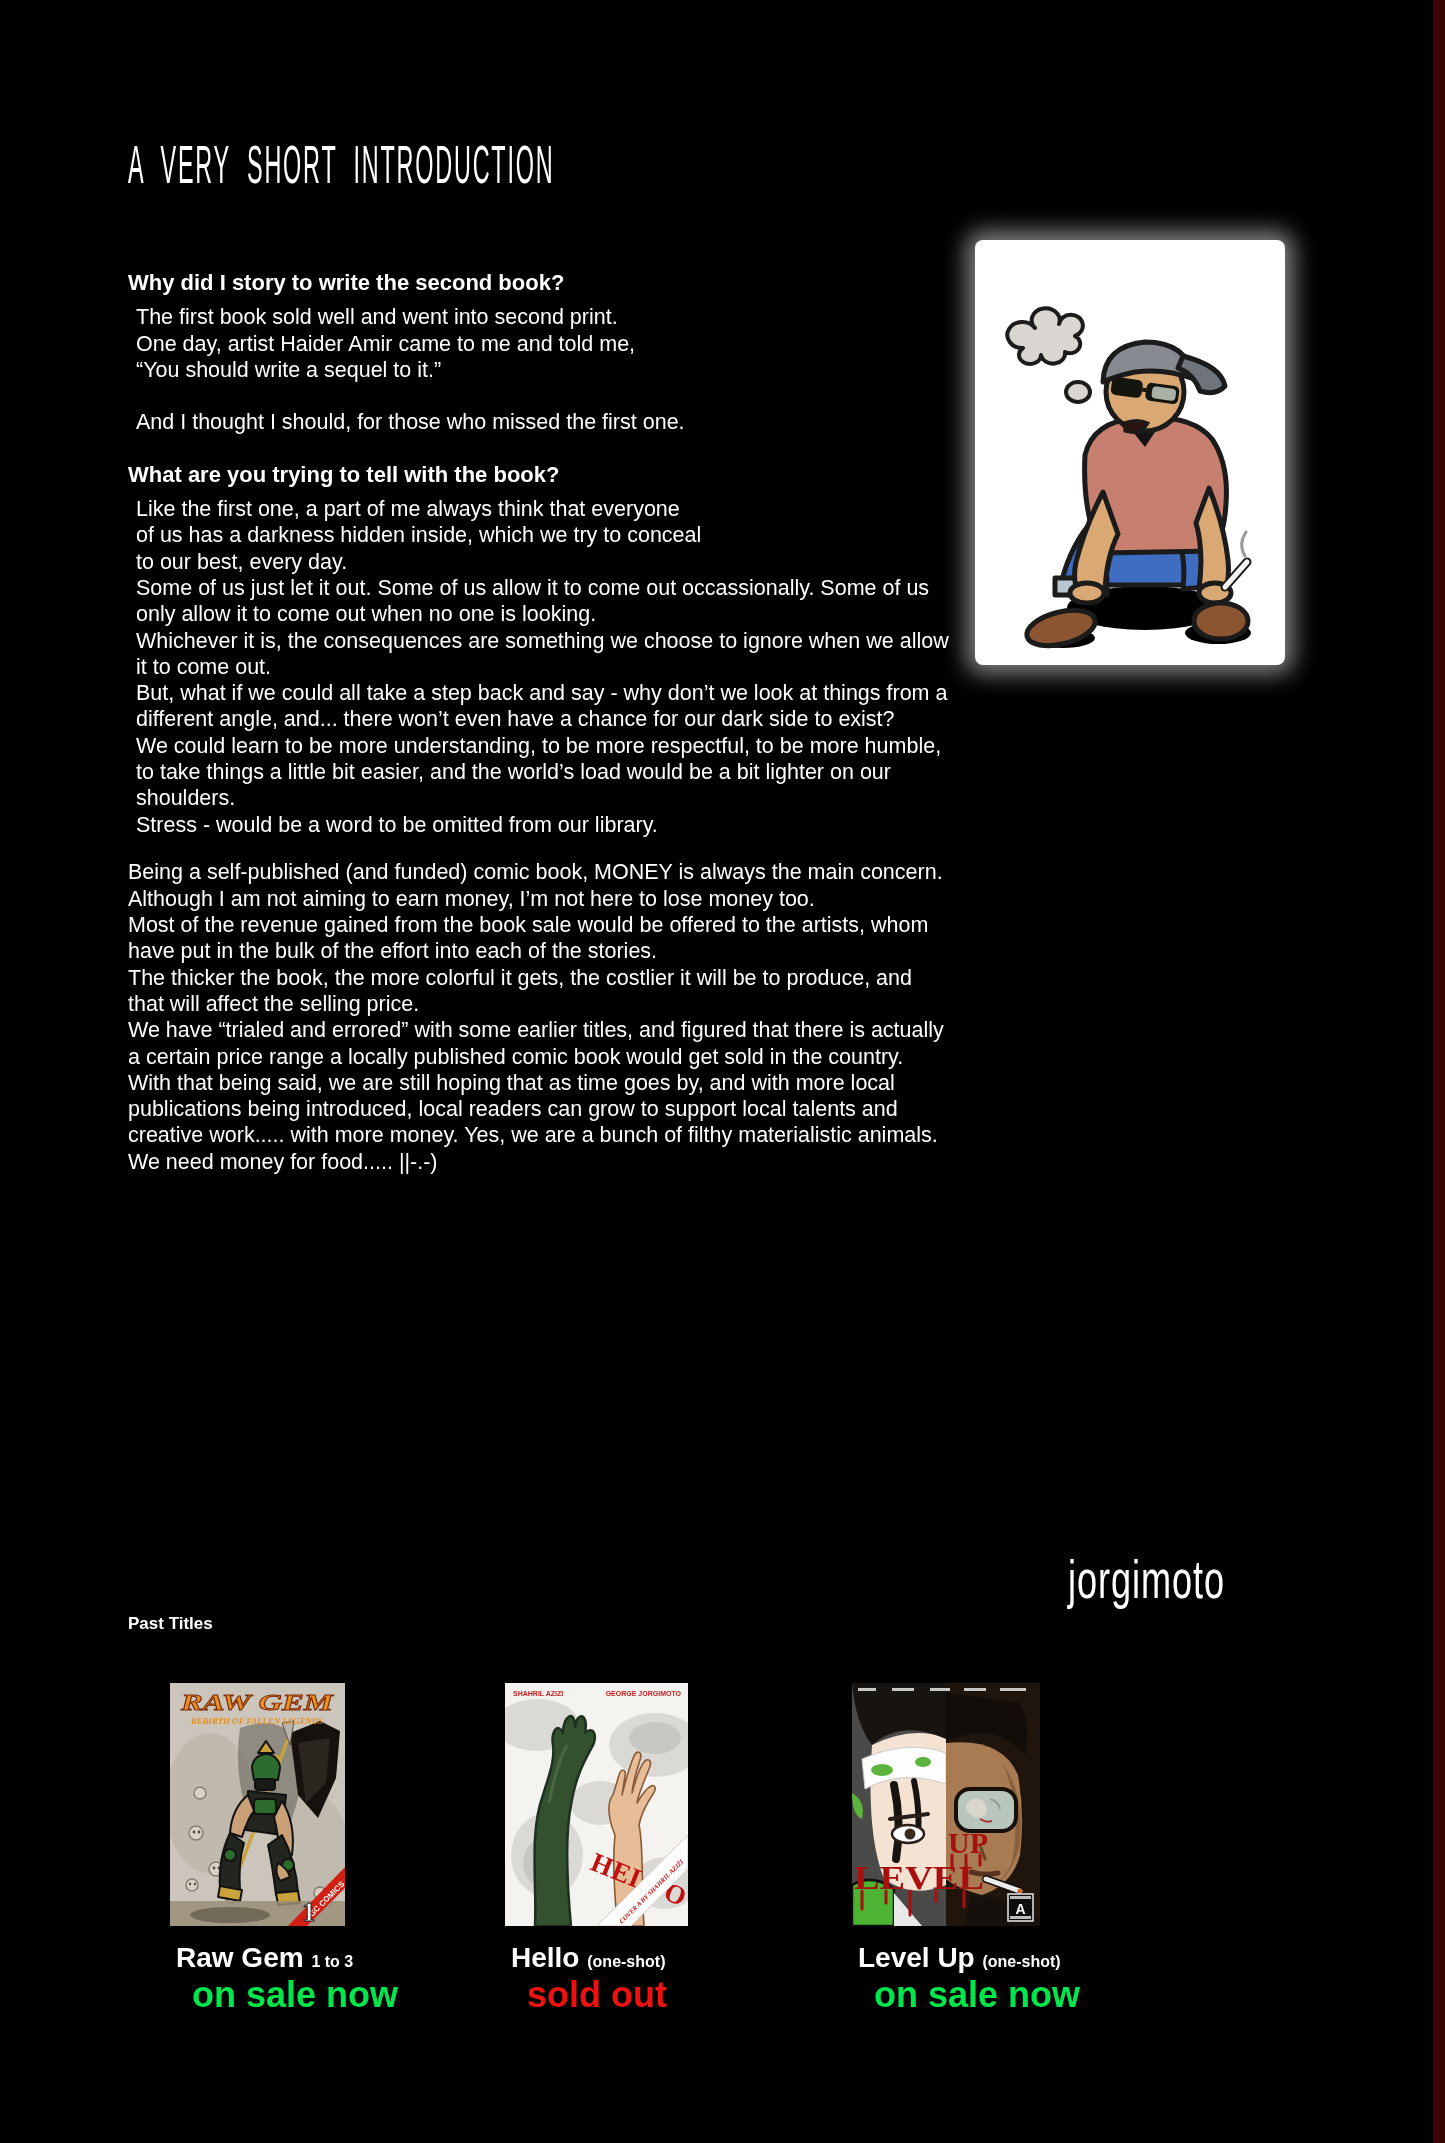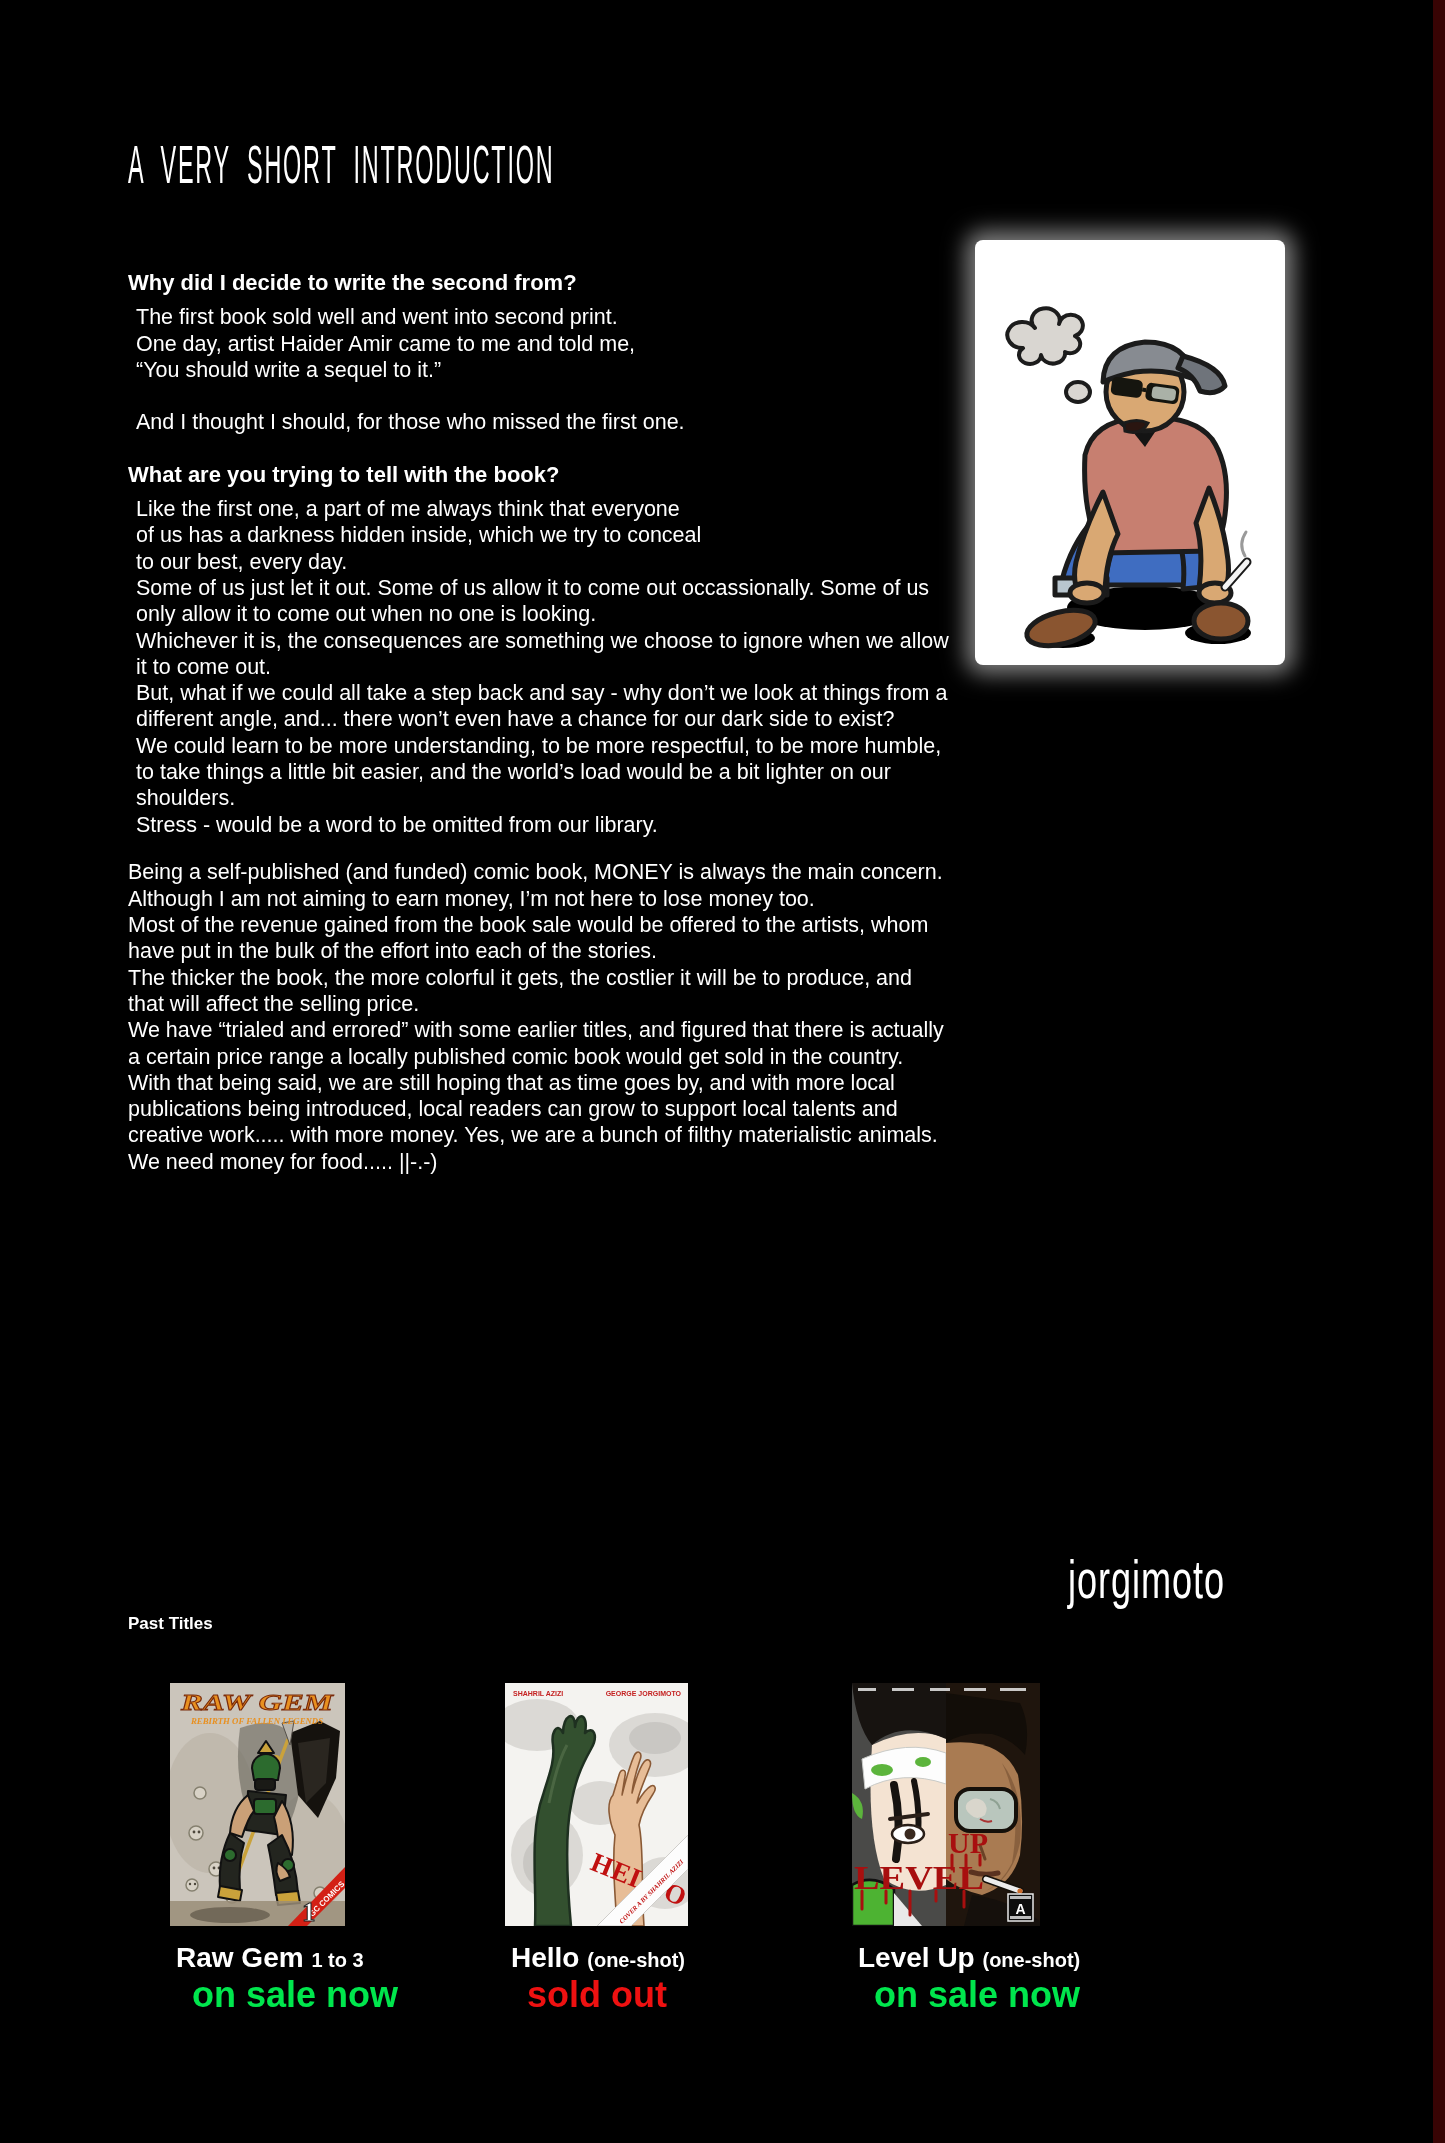--- a/index.html
+++ b/index.html
@@ -29,21 +29,21 @@
 
   .covers{position:absolute;left:0;top:1565px;width:100%;height:347px;}
   .past-title{position:absolute;top:0;}
   #pt0{left:70px;width:175px;}
   #pt1{left:405px;width:183px;}
   #pt2{left:752px;width:188px;}
   .cover{width:100%;height:243px;overflow:hidden;background:#111;}
   .cover svg{display:block;width:100%;height:100%;}
   .caption{margin-top:16px;padding-left:6px;color:#fff;white-space:nowrap;}
   .caption-line1{font-size:28px;font-weight:bold;}
-  .caption-line1 .n{font-size:20px;}
+  .caption-line1 .n{font-size:16px;}
   .status{font-size:36px;font-weight:bold;padding-left:16px;}
 </style>
 </head>
 <body>
 
 <div class="page">
   <div class="sheet">
 
     <h1 class="main-title">A VERY SHORT INTRODUCTION</h1>
 
@@ -94,21 +94,21 @@
         <ellipse cx="86" cy="388" rx="35" ry="16" fill="#8a5530" stroke="#1b1b1b" stroke-width="5" transform="rotate(-14 86 388)"></ellipse>
         <ellipse cx="246" cy="381" rx="27" ry="18" fill="#8a5530" stroke="#1b1b1b" stroke-width="5"></ellipse>
 
         <line x1="250" y1="347" x2="272" y2="322" stroke="#1b1b1b" stroke-width="9" stroke-linecap="round"></line>
         <line x1="250" y1="347" x2="272" y2="322" stroke="#f5f5f5" stroke-width="5" stroke-linecap="round"></line>
         <path d="M270,316 q-7,-12 1,-24" fill="none" stroke="#9a9a9a" stroke-width="3" stroke-linecap="round"></path>
       </svg>
     </div>
 
     <div id="qa" class="qa">
-        <h3>Why did I decide to write the second from?</h3>
+        <h3>Why did I story to write the second book?</h3>
         <p>The first book sold well and went into second print.<br>One day, artist Haider Amir came to me and told me,<br>“You should write a sequel to it.”<br><br>And I thought I should, for those who missed the first one.</p>
         <h3>What are you trying to tell with the book?</h3>
         <p>Like the first one, a part of me always think that everyone<br>of us has a darkness hidden inside, which we try to conceal<br>to our best, every day.<br>Some of us just let it out. Some of us allow it to come out occassionally. Some of us<br>only allow it to come out when no one is looking.<br>Whichever it is, the consequences are something we choose to ignore when we allow<br>it to come out.<br>But, what if we could all take a step back and say - why don’t we look at things from a<br>different angle, and... there won’t even have a chance for our dark side to exist?<br>We could learn to be more understanding, to be more respectful, to be more humble,<br>to take things a little bit easier, and the world’s load would be a bit lighter on our<br>shoulders.<br>Stress - would be a word to be omitted from our library.</p>
         <p>Being a self-published (and funded) comic book, MONEY is always the main concern.<br>Although I am not aiming to earn money, I’m not here to lose money too.<br>Most of the revenue gained from the book sale would be offered to the artists, whom<br>have put in the bulk of the effort into each of the stories.<br>The thicker the book, the more colorful it gets, the costlier it will be to produce, and<br>that will affect the selling price.<br>We have “trialed and errored” with some earlier titles, and figured that there is actually<br>a certain price range a locally published comic book would get sold in the country.<br>With that being said, we are still hoping that as time goes by, and with more local<br>publications being introduced, local readers can grow to support local talents and<br>creative work..... with more money. Yes, we are a bunch of filthy materialistic animals.<br>We need money for food.....  ||-.-)</p>
       </div>
 
     <div class="signature">jorgimoto</div>
 
     <h2 class="past-titles-heading">Past Titles</h2>
 

